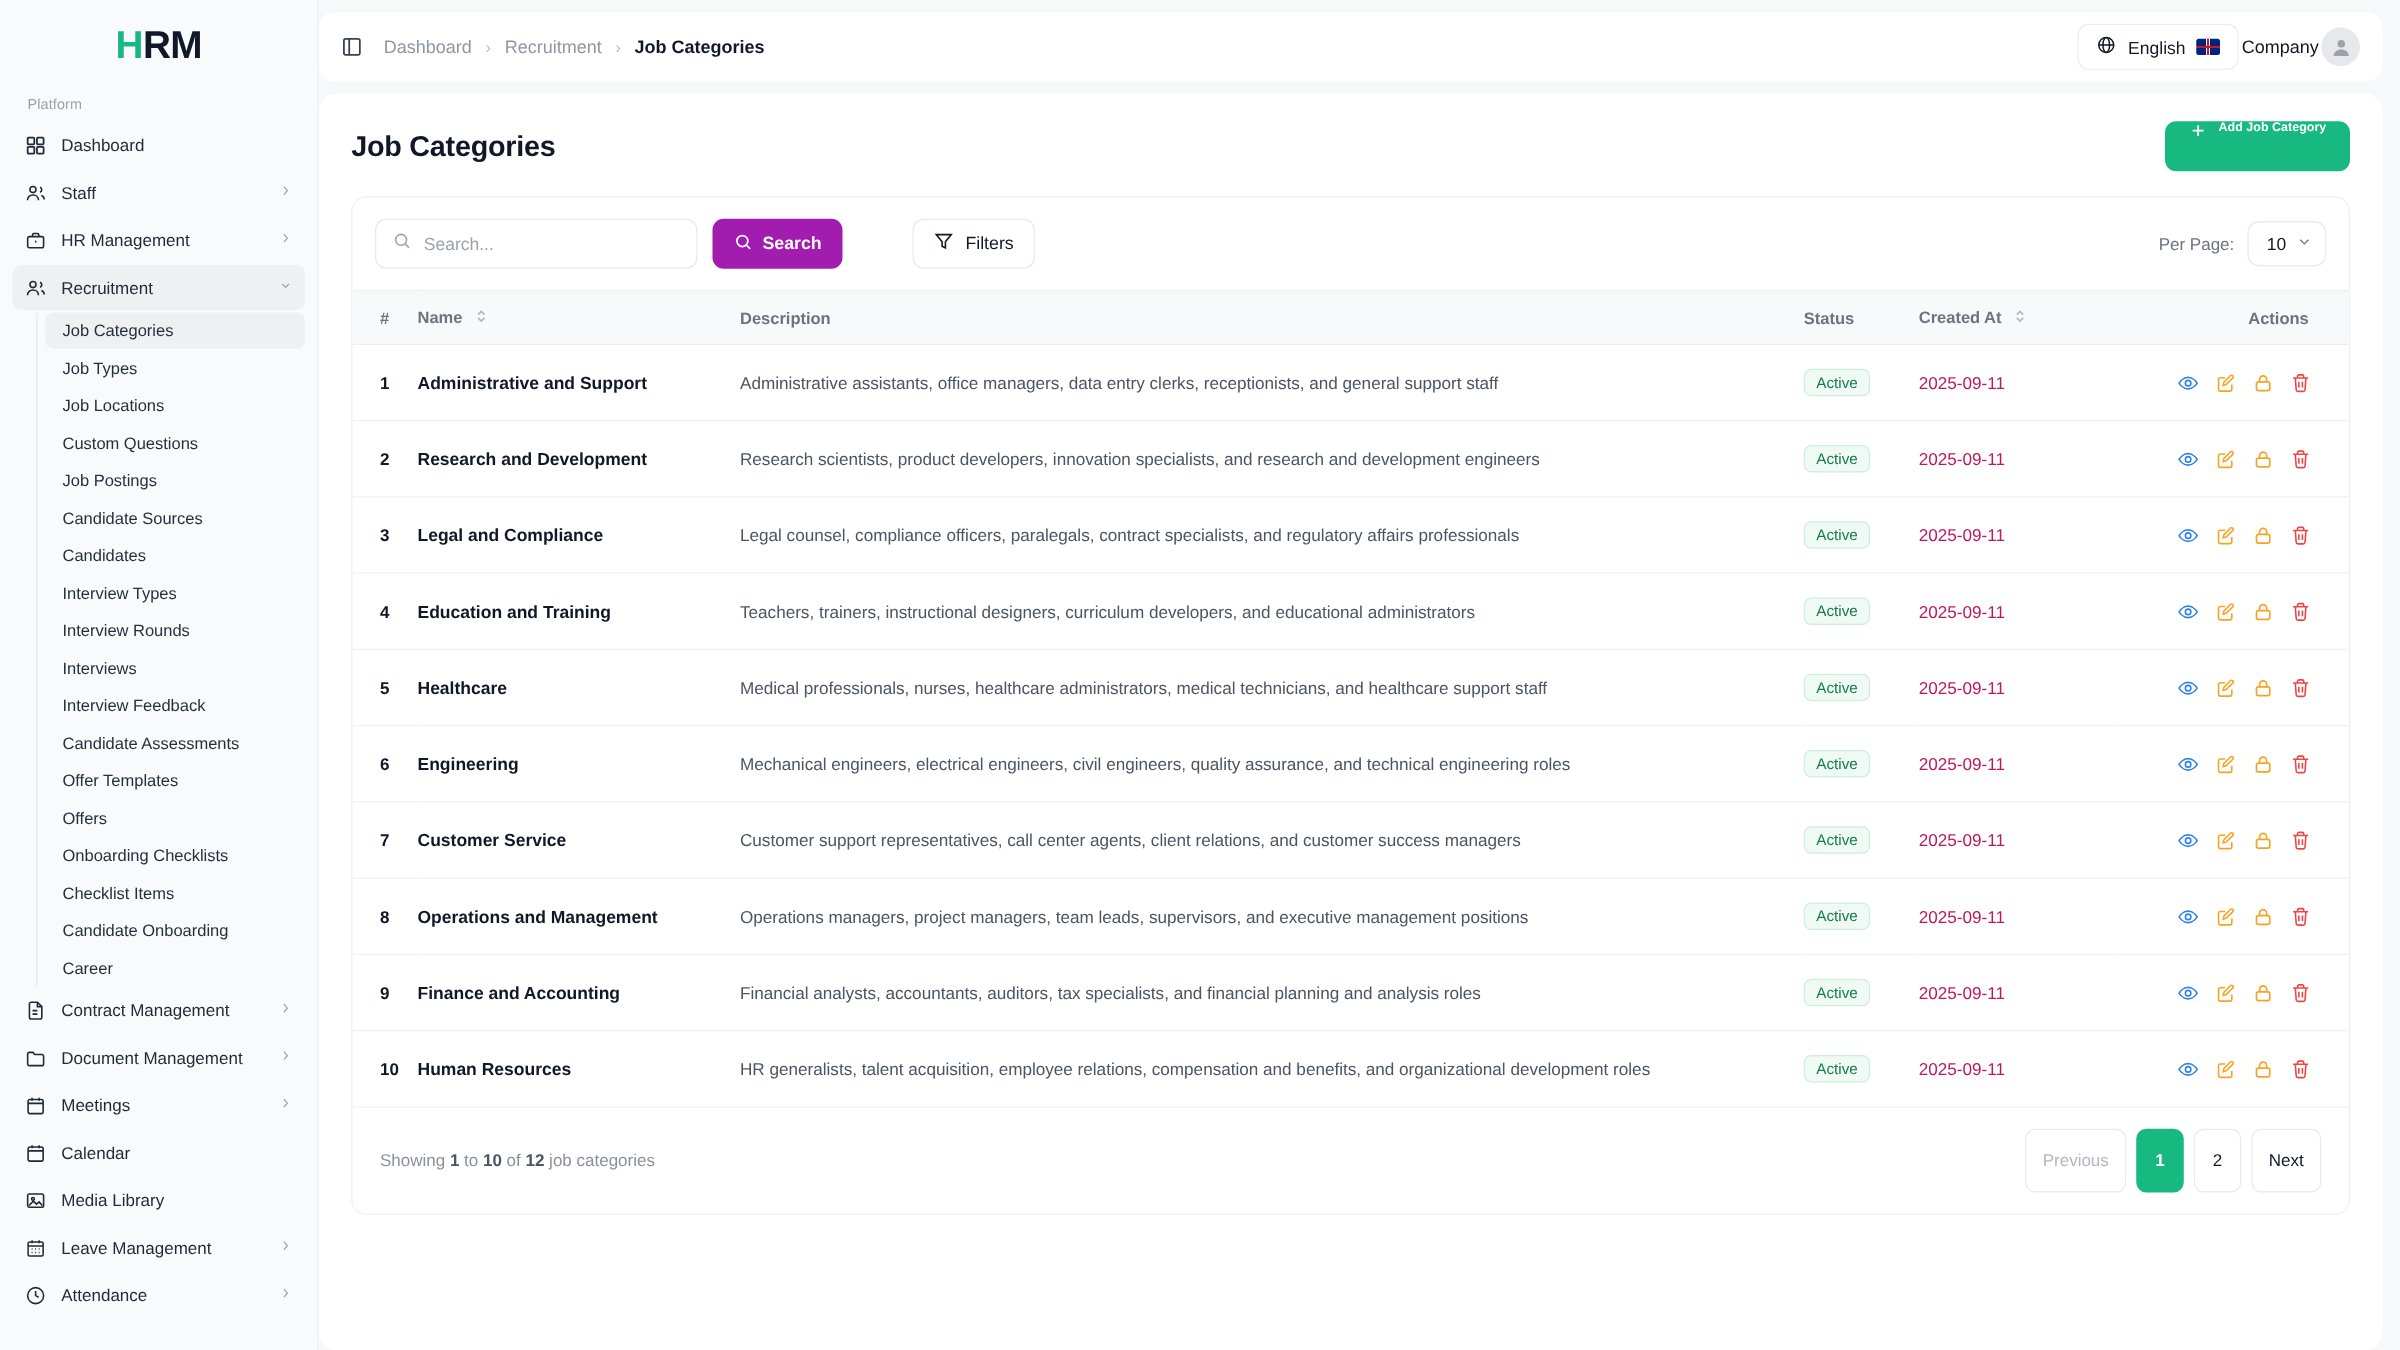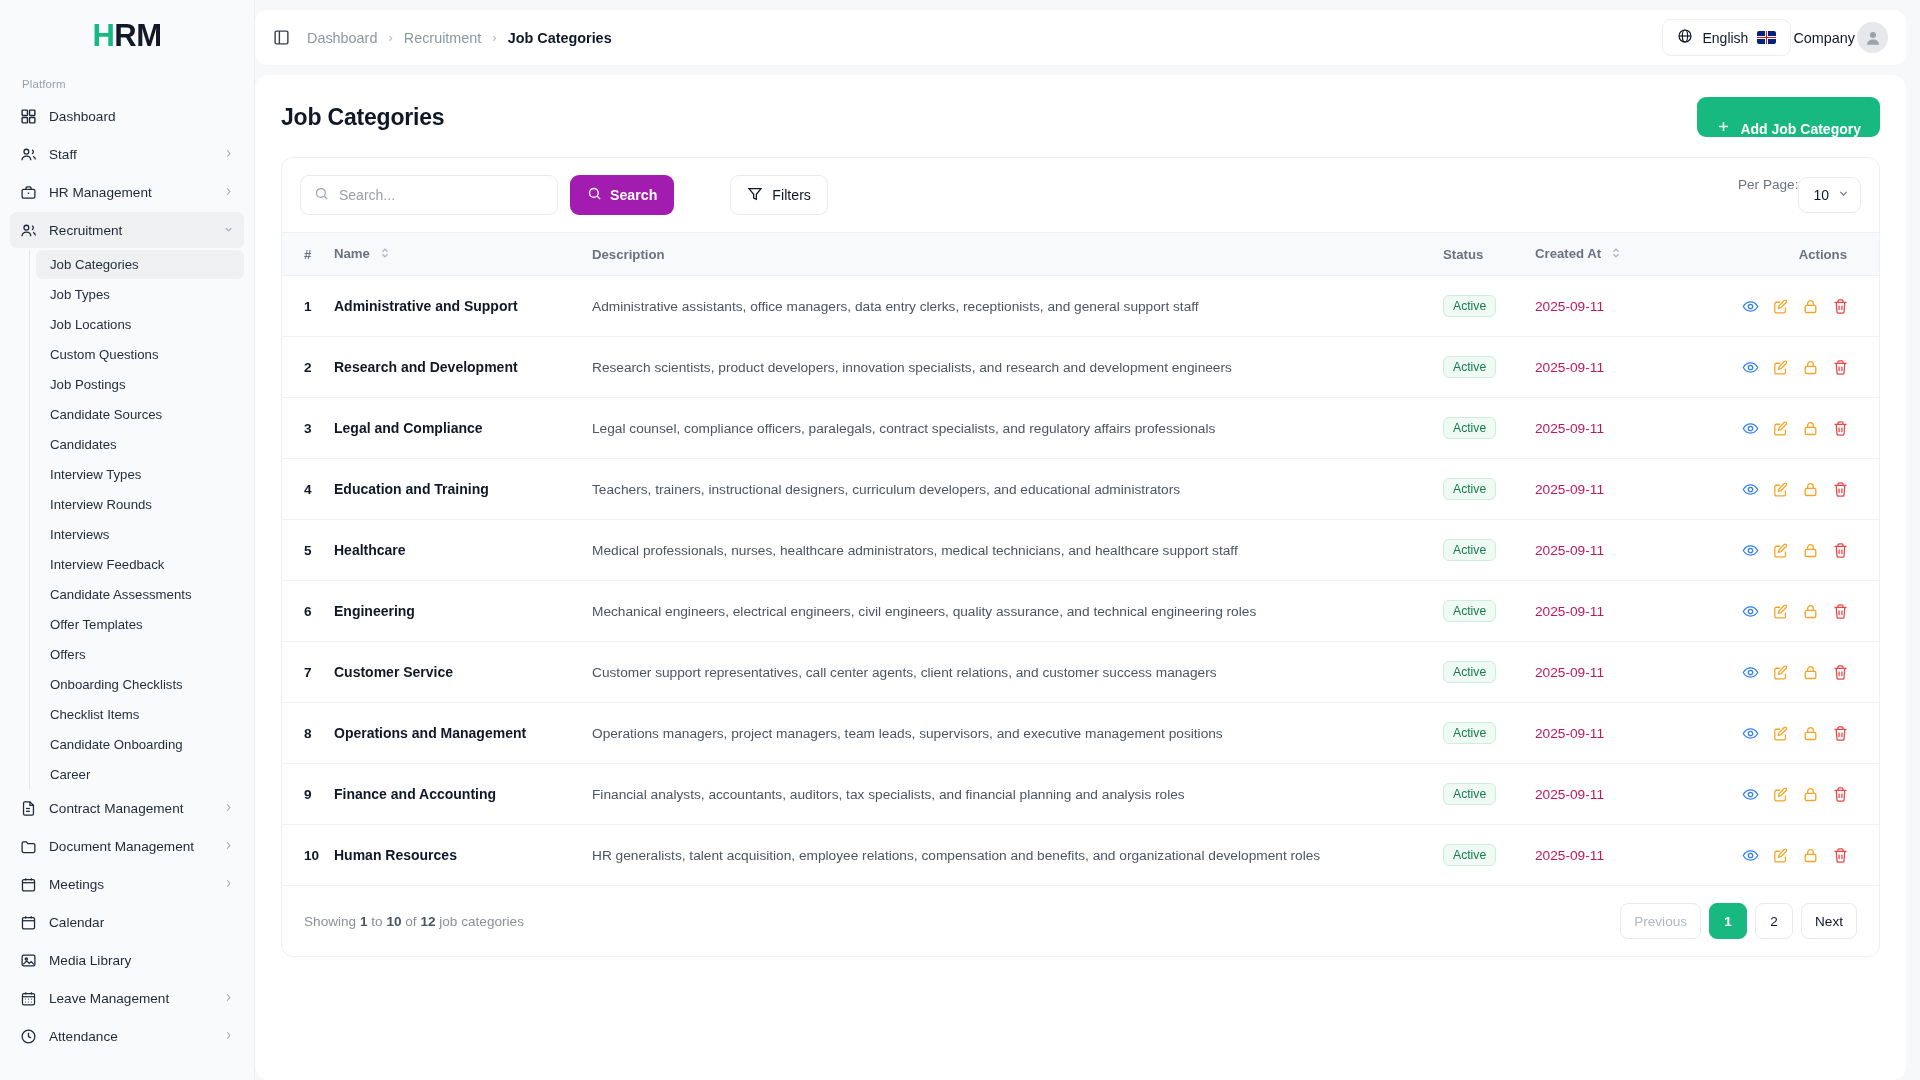--- a/index.html
+++ b/index.html
@@ -87,21 +87,21 @@
   .content {
     flex: 1; background: #fff; border-radius: 14px;
     padding: 22px 26px 26px 26px; overflow: hidden;
     display: flex; flex-direction: column; min-height: 0;
   }
   .page-head { display: flex; align-items: center; margin-bottom: 20px; }
   .page-title { font-size: 23px; font-weight: 700; color: #101828; letter-spacing: -0.2px; }
   .btn-primary {
     margin-left: auto; background: #18b981; color: #fff;
     border: none; border-radius: 9px; height: 40px; padding: 0 19px;
-    font-size: 14px; font-weight: 600; display: inline-flex; align-items: flex-end; gap: 9px;
+    font-size: 10px; font-weight: 600; display: inline-flex; align-items: flex-start; gap: 9px;
     cursor: pointer; font-family: inherit;
   }
   .card {
     border: 1px solid #edeff2; border-radius: 12px; overflow: hidden;
     display: flex; flex-direction: column; min-height: 0;
   }
   .toolbar { display: flex; align-items: center; padding: 17px 18px; gap: 12px; }
   .search-box {
     width: 258px; height: 40px; border: 1px solid #e7e9ed; border-radius: 9px;
     display: flex; align-items: center; gap: 10px; padding: 0 13px; background: #fff;
@@ -114,21 +114,21 @@
   .btn-search {
     background: #a21caf; color: #fff; border: none; border-radius: 9px;
     height: 40px; padding: 0 17px; font-size: 14.2px; font-weight: 600;
     display: inline-flex; align-items: center; gap: 8px; cursor: pointer; font-family: inherit;
   }
   .btn-filters {
     background: #fff; color: #101828; border: 1px solid #e7e9ed; border-radius: 9px;
     height: 40px; padding: 0 16px; font-size: 14.2px; font-weight: 500;
     display: inline-flex; align-items: center; gap: 9px; cursor: pointer; font-family: inherit; margin-left: 44px;
   }
-  .perpage { margin-left: auto; display: flex; gap: 0; font-size: 13.6px; color: #6b7280; }
+  .perpage { margin-left: auto; display: flex; align-items: center; gap: 11px; font-size: 13.6px; color: #6b7280; }
   .perpage-select {
     border: 1px solid #e7e9ed; border-radius: 9px; height: 36px; min-width: 62px;
     display: inline-flex; align-items: center; justify-content: space-between;
     padding: 0 10px 0 14px; gap: 8px; font-size: 14px; color: #111827; cursor: pointer; background: #fff;
   }
 
   table { width: 100%; border-collapse: collapse; table-layout: fixed; }
   thead th {
     background: #f8f9fb; font-size: 13.2px; color: #6b7280; font-weight: 600;
     text-align: left; padding: 13px 0; border-top: 1px solid #edeff2; border-bottom: 1px solid #edeff2;
@@ -164,21 +164,21 @@
   .act-edit { color: #f5a425; }
   .act-lock { color: #f5a425; }
 
   .table-footer {
     display: flex; align-items: center; padding: 17px 22px;
   }
   .showing { font-size: 13.6px; color: #8a919c; }
   .showing b { color: #4b5563; font-weight: 600; }
   .pager { margin-left: auto; display: flex; align-items: center; gap: 8px; }
   .pg {
-    min-width: 38px; height: 36px; border: 1px solid #e7e9ed; border-radius: 8px;
+    min-width: 38px; height: 51px; border: 1px solid #e7e9ed; border-radius: 8px;
     display: inline-flex; align-items: center; justify-content: center;
     font-size: 13.6px; color: #101828; padding: 0 13px; cursor: pointer; background: #fff;
   }
   .pg.muted { color: #b0b7c0; }
   .pg.active { background: #18b981; border-color: #18b981; color: #fff; font-weight: 600; min-width: 38px; padding: 0; }
   .pg.num { min-width: 38px; padding: 0; }
 </style>
 </head>
 <body>
 

